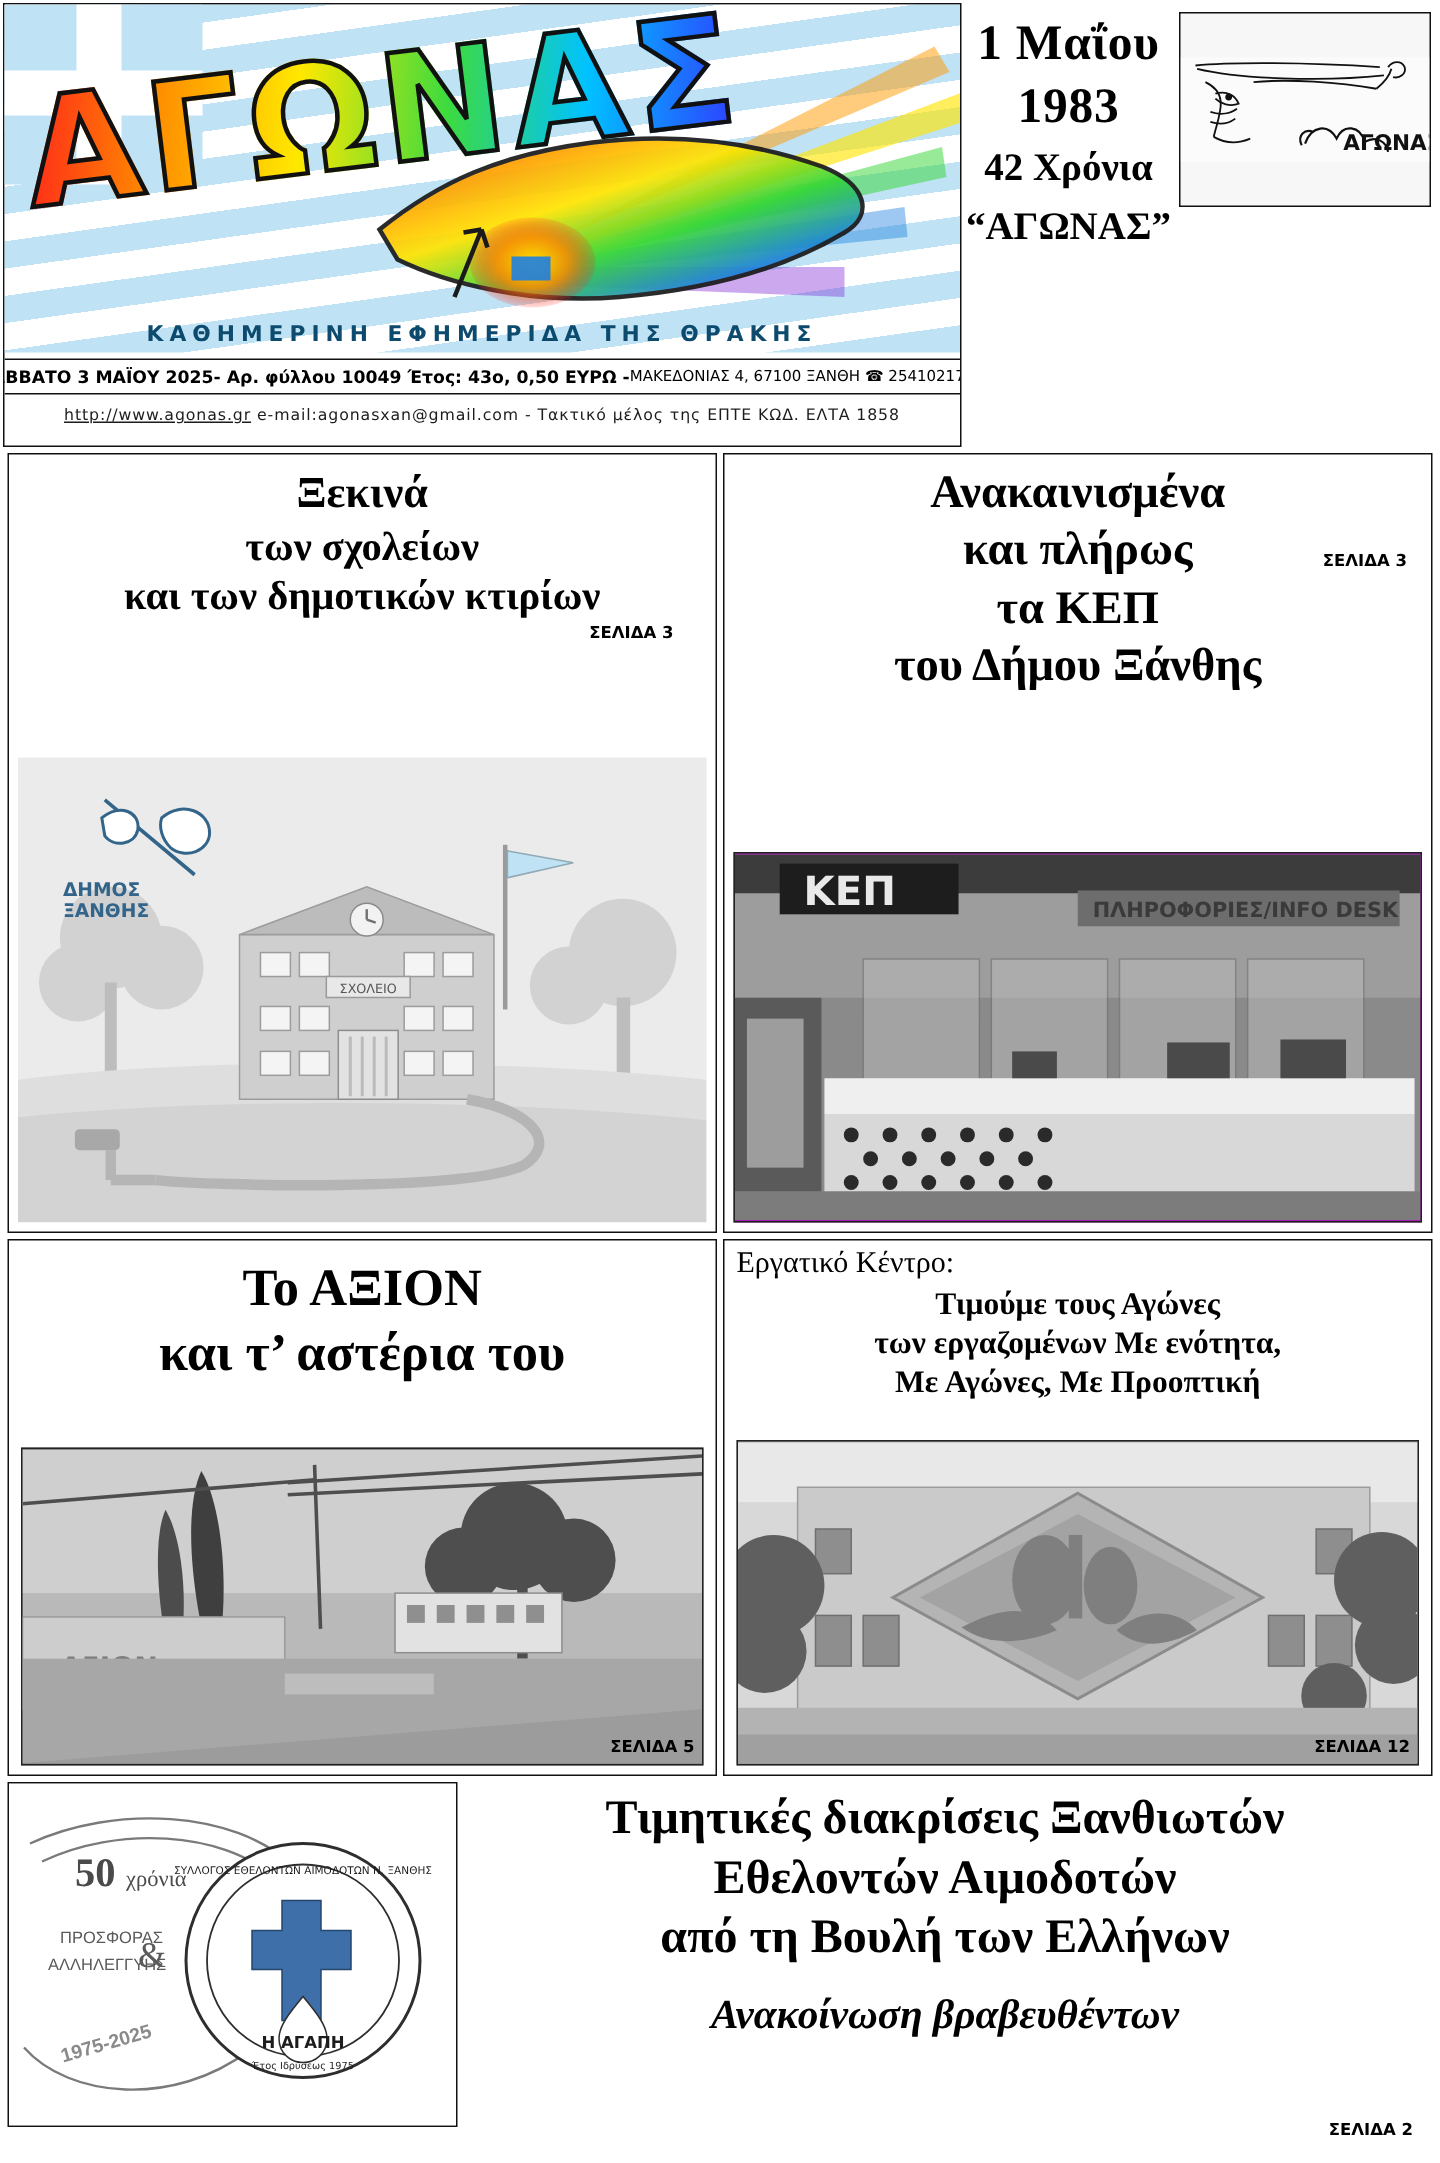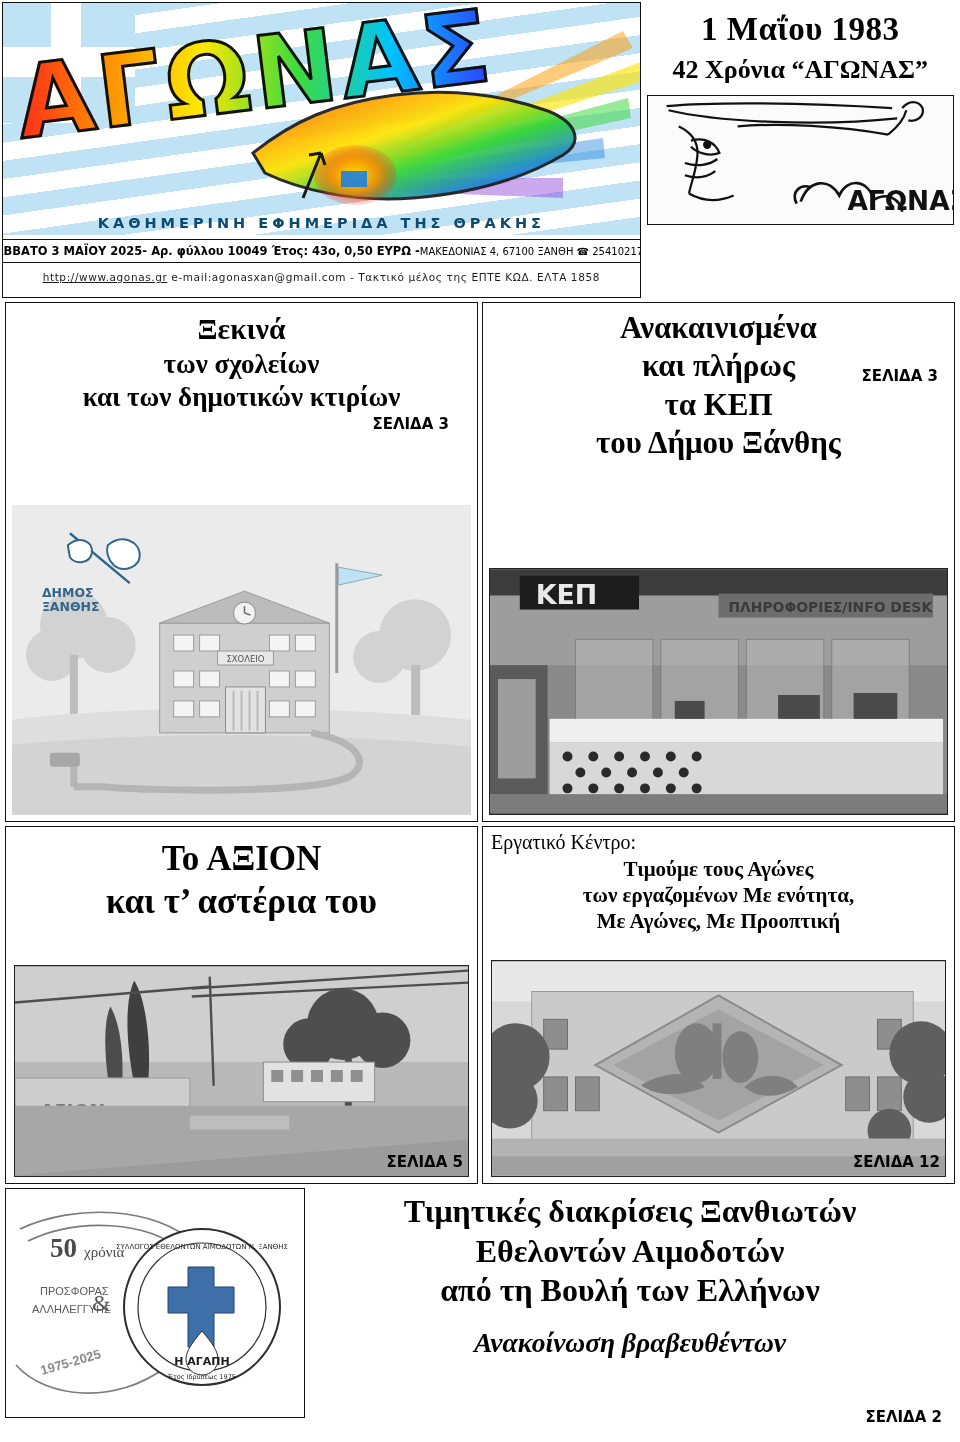--- a/index.html
+++ b/index.html
@@ -127,21 +127,21 @@
     white-space: nowrap;
   }
   .weburl .u { text-decoration: underline; }
 
   .masthead-right {
     position: relative;
     width: 316px;
     margin-left: 2px;
     box-sizing: border-box;
     display: flex;
-    flex-direction: column;
+    flex-direction: row;
   }
   .anniv {
     text-align: center;
     font-weight: bold;
     padding-top: 6px;
   }
   .anniv .l1, .anniv .l2 {
     font-size: 33px;
     line-height: 1.28;
     letter-spacing: .5px;
@@ -175,21 +175,21 @@
     overflow: hidden;
   }
   .hl {
     text-align: center;
     font-weight: bold;
     line-height: 1.24;
   }
   .ref-abs {
     position: absolute;
     font-family: "DejaVu Sans", sans-serif;
-    font-size: 15px;
+    font-size: 11px;
     font-weight: bold;
   }
 
   
   .blkA { width: 474px; height: 520px; }
   .blkA .hl { font-size: 29.5px; padding: 8px 6px 0 6px; }
   .blkA .hl .sm { font-size: 27px; }
   .blkA .imgwrap {
     position: absolute;
     left: 6px; right: 6px; bottom: 6px;
@@ -198,21 +198,21 @@
     overflow: hidden;
   }
 
   
   .blkB { width: 474px; height: 520px; }
   .blkB .hl { font-size: 31px; padding: 6px 8px 0 8px; }
   .blkB .imgwrap {
     position: absolute;
     left: 6px; right: 6px; bottom: 6px;
     height: 245px;
-    background: #0369a1;
+    background: #a21caf;
     overflow: hidden;
     border: 1px solid #222;
   }
 
   
   .blkC { width: 474px; height: 358px; }
   .blkC .hl { font-size: 35px; padding: 10px 6px 0 6px; }
   .blkC .imgwrap {
     position: absolute;
     left: 8px; right: 8px; bottom: 6px;

